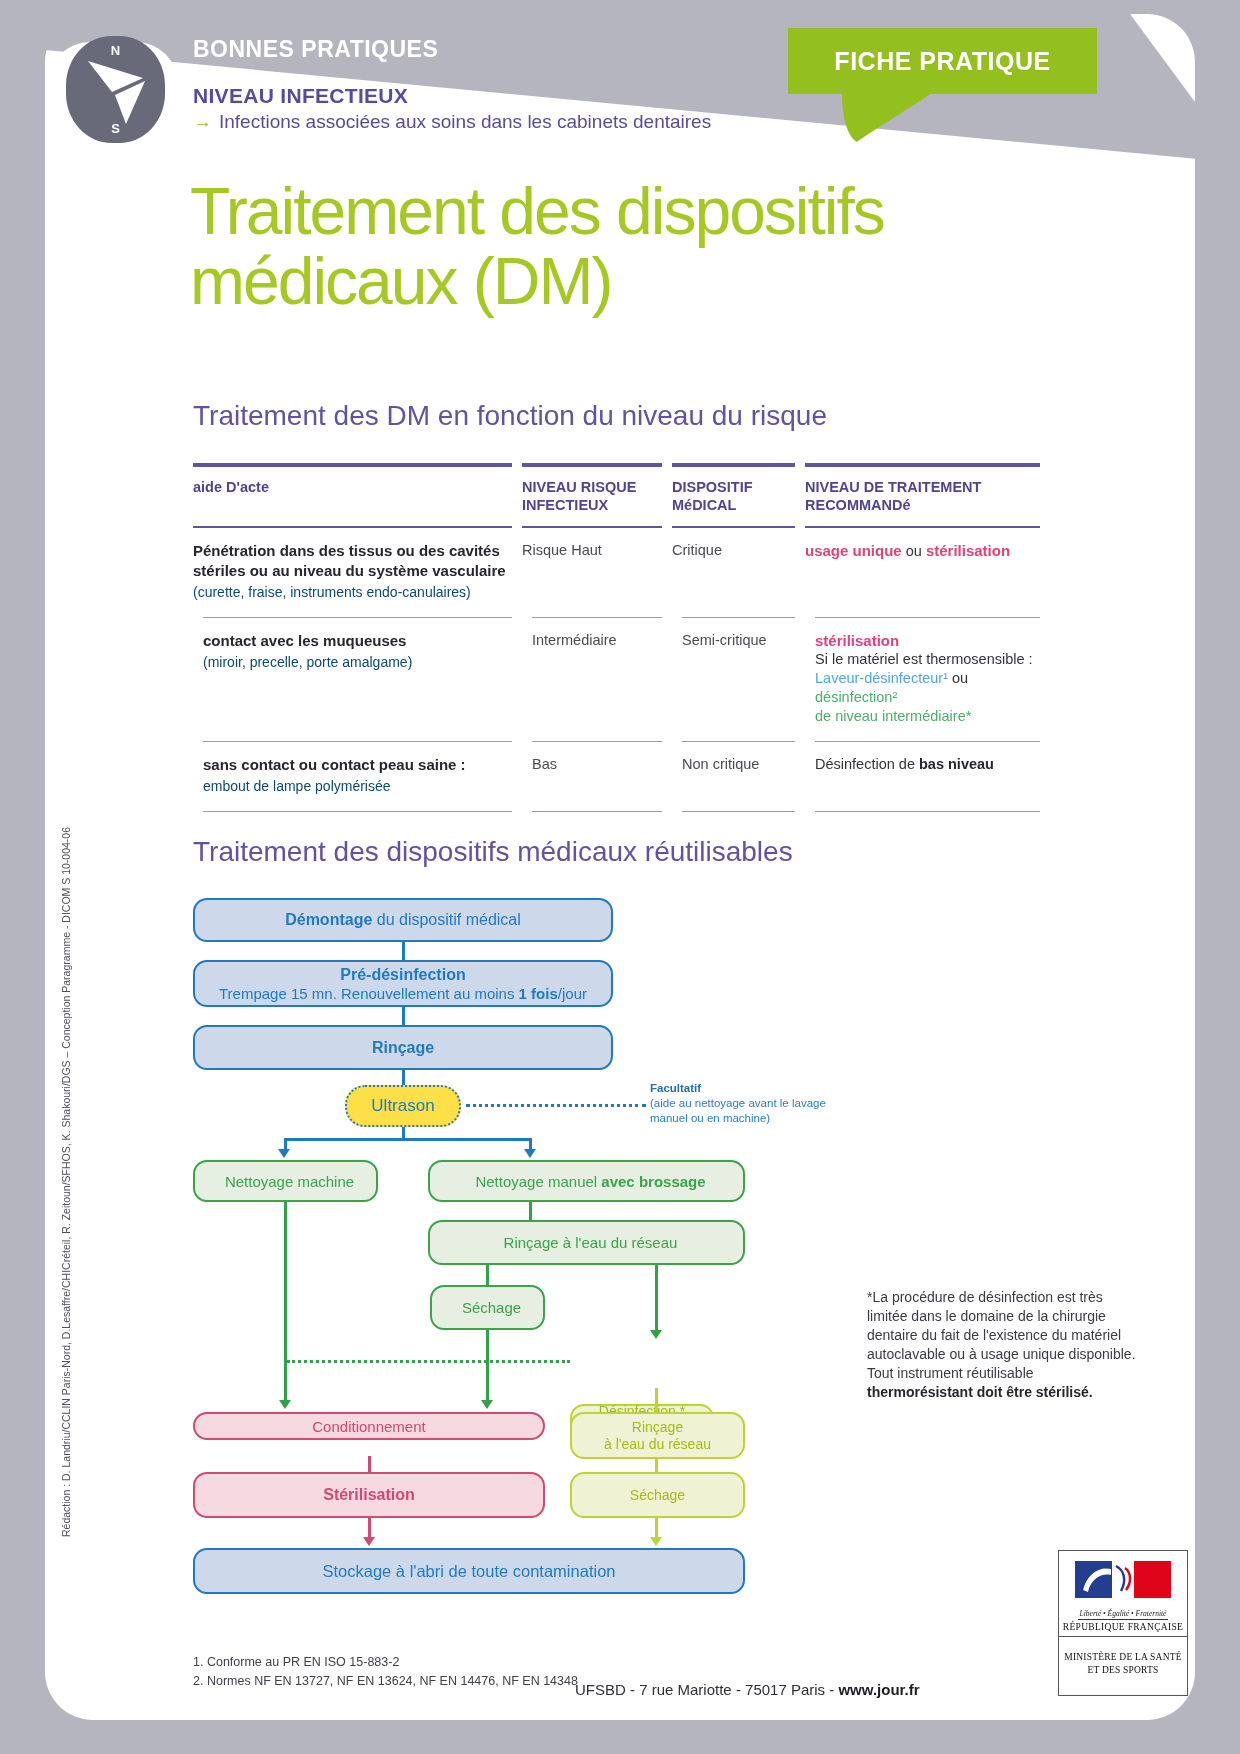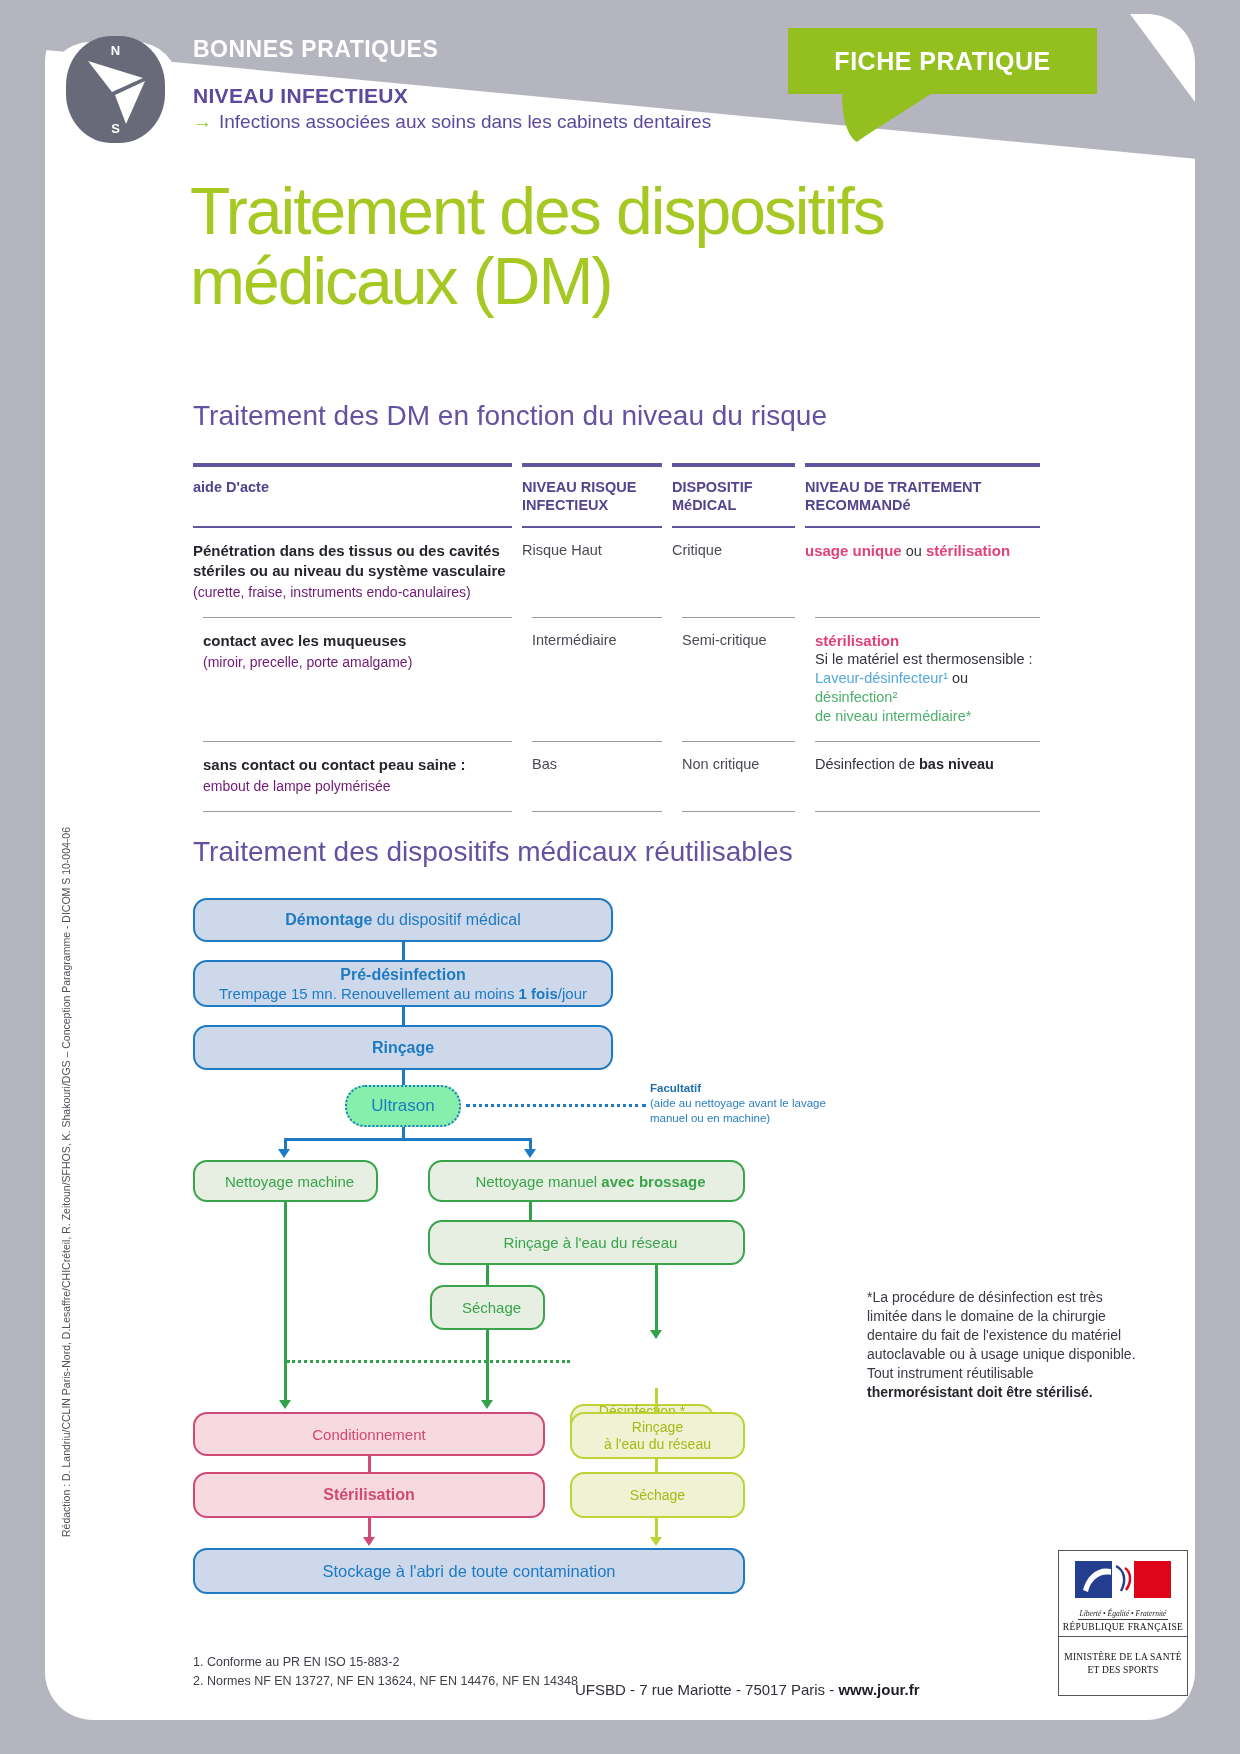--- a/index.html
+++ b/index.html
@@ -41,49 +41,49 @@
   
   .rtable{position:absolute;left:193px;top:463px;width:847px;}
   .trow{display:grid;grid-template-columns:319px 140px 123px 235px;column-gap:10px;}
   .trow>div{box-sizing:border-box;}
   .trow.head>div{border-top:4px solid #63549f;border-bottom:2.5px solid #63549f;
       padding:11px 0 12px 0;color:#54438f;font-weight:bold;font-size:14.5px;line-height:18px;}
   .trow.body>div{padding:13px 6px 15px 0;font-size:14.5px;color:#4a4a55;line-height:19px;}
   .trow.body{border-bottom:0;}
   .trow.sep>div{border-top:1.5px solid #9b9ba3;margin-left:10px;}
   .acte-b{font-weight:bold;color:#26262e;font-size:15px;line-height:20px;display:block;}
-  .acte-n{display:block;margin-top:2px;font-size:14px;color:#701a75;}
+  .acte-n{display:block;margin-top:2px;font-size:14px;color:#0c4a6e;}
   .pink-b{color:#e2417a;font-weight:bold;font-size:15px;}
   .dark{color:#33333c;}
   .dark-b{color:#26262e;font-weight:bold;}
   .blue-t{color:#53a7dd;}
   .green-t{color:#4daf6b;}
   .cell-line{display:block;}
 
   
   .fc-box{position:absolute;box-sizing:border-box;border-radius:14px;display:flex;flex-direction:column;
           align-items:center;justify-content:center;text-align:center;}
   .fc-blue{border:2.5px solid #1e7ac2;background:#cdd9ea;color:#1e7ac2;font-size:16px;}
   .fc-blue .sub{font-size:15px;margin-top:1px;}
-  .fc-dotted{border:2.5px dotted #1e7ac2;background:#86efac;color:#1e7ac2;font-size:17px;border-radius:20px;}
+  .fc-dotted{border:2.5px dotted #1e7ac2;background:#fde047;color:#1e7ac2;font-size:17px;border-radius:20px;}
   .fc-green{border:2px solid #3aa44b;background:#e6efe1;color:#3aa44b;font-size:15px;padding-left:8px;}
   .fc-lime{border:2px solid #bfd336;background:#eff3d3;color:#a6ba17;font-size:14px;line-height:17px;}
   .fc-pink{border:2px solid #d04a76;background:#f6d9e1;color:#d04a76;font-size:15px;}
   #fc-demontage{left:193px;top:898px;width:420px;height:44px;}
   #fc-predesinf{left:193px;top:960px;width:420px;height:47px;}
   #fc-rincage{left:193px;top:1025px;width:420px;height:45px;}
   #fc-ultrason{left:345px;top:1085px;width:116px;height:42px;}
   #fc-machine{left:193px;top:1160px;width:185px;height:42px;}
   #fc-manuel{left:428px;top:1160px;width:317px;height:42px;}
   #fc-rincage-eau{left:428px;top:1220px;width:317px;height:45px;}
   #fc-sechage{left:430px;top:1285px;width:115px;height:45px;}
   #fc-desinf-int{left:570px;top:1404px;width:144px;height:48px;}
   #fc-rincage2{left:570px;top:1412px;width:175px;height:47px;}
   #fc-sechage2{left:570px;top:1472px;width:175px;height:46px;}
-  #fc-conditionnement{left:193px;top:1412px;width:352px;height:44px;}
+  #fc-conditionnement{left:193px;top:1412px;width:352px;height:28px;}
   #fc-sterilisation{left:193px;top:1472px;width:352px;height:46px;font-size:16px;}
   #fc-stockage{left:193px;top:1548px;width:552px;height:46px;font-size:16.5px;}
 
   
   .vln{position:absolute;width:2.5px;}
   .hln{position:absolute;height:2.5px;}
   .c-blue{background:#1e7ac2;} .c-green{background:#33a04a;}
   .c-pink{background:#d04a76;} .c-lime{background:#bfd336;}
   .dotln{position:absolute;height:0;}
   .dot-blue{border-top:3px dotted #1e7ac2;}

